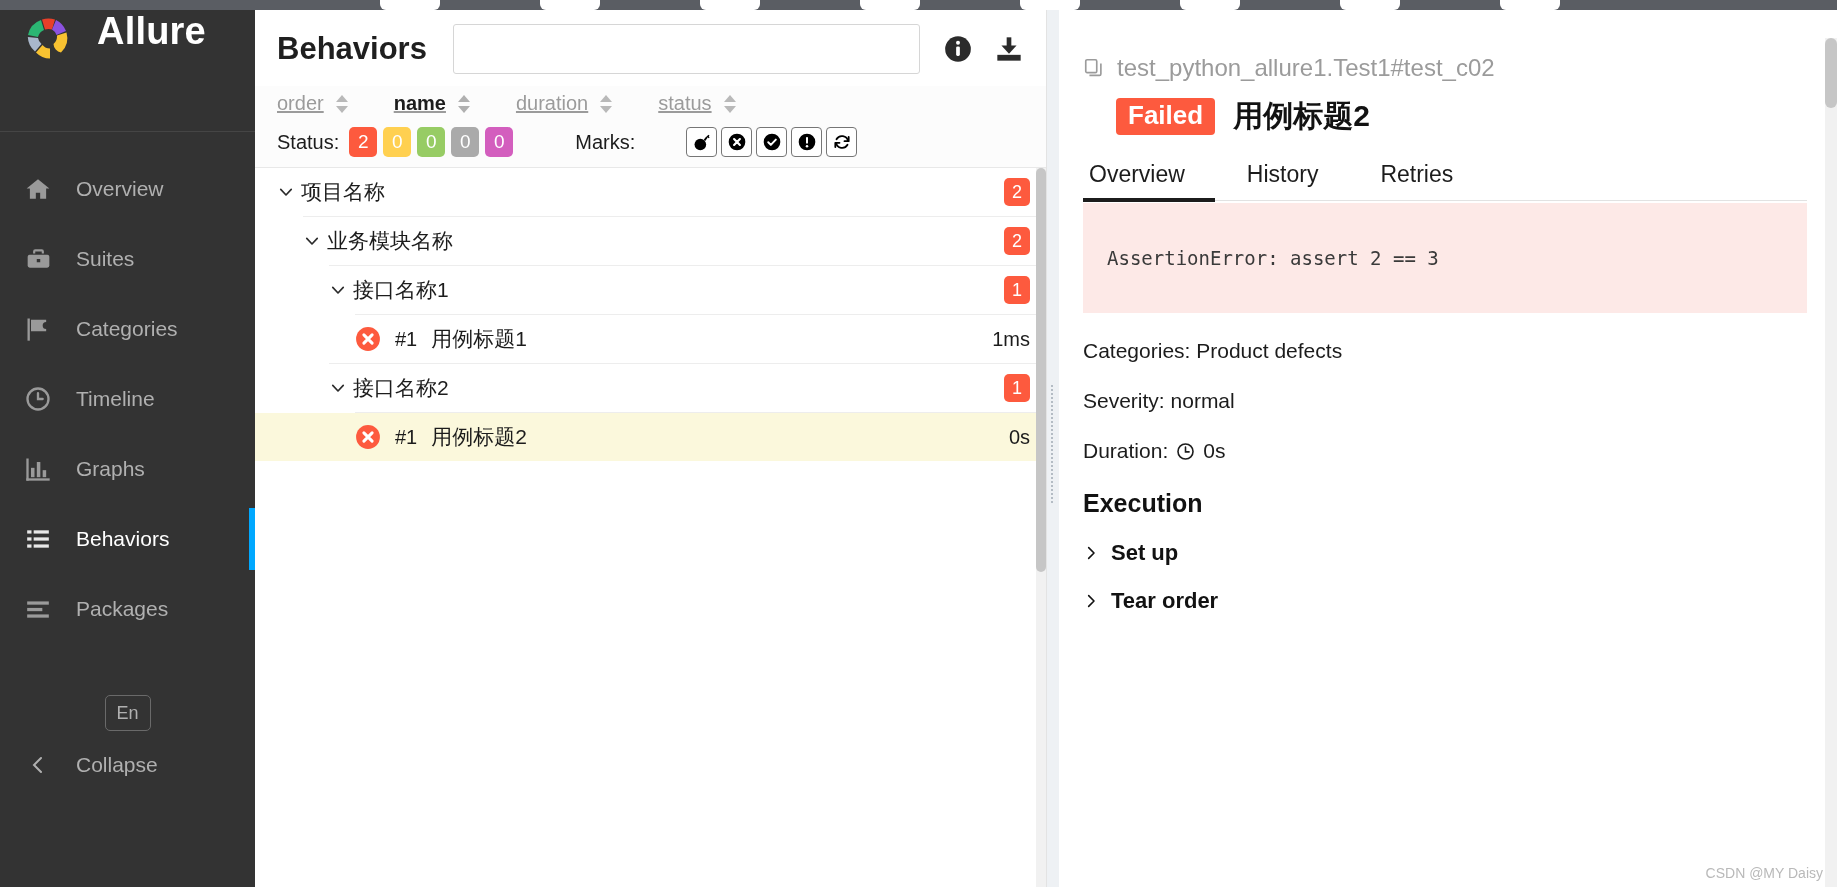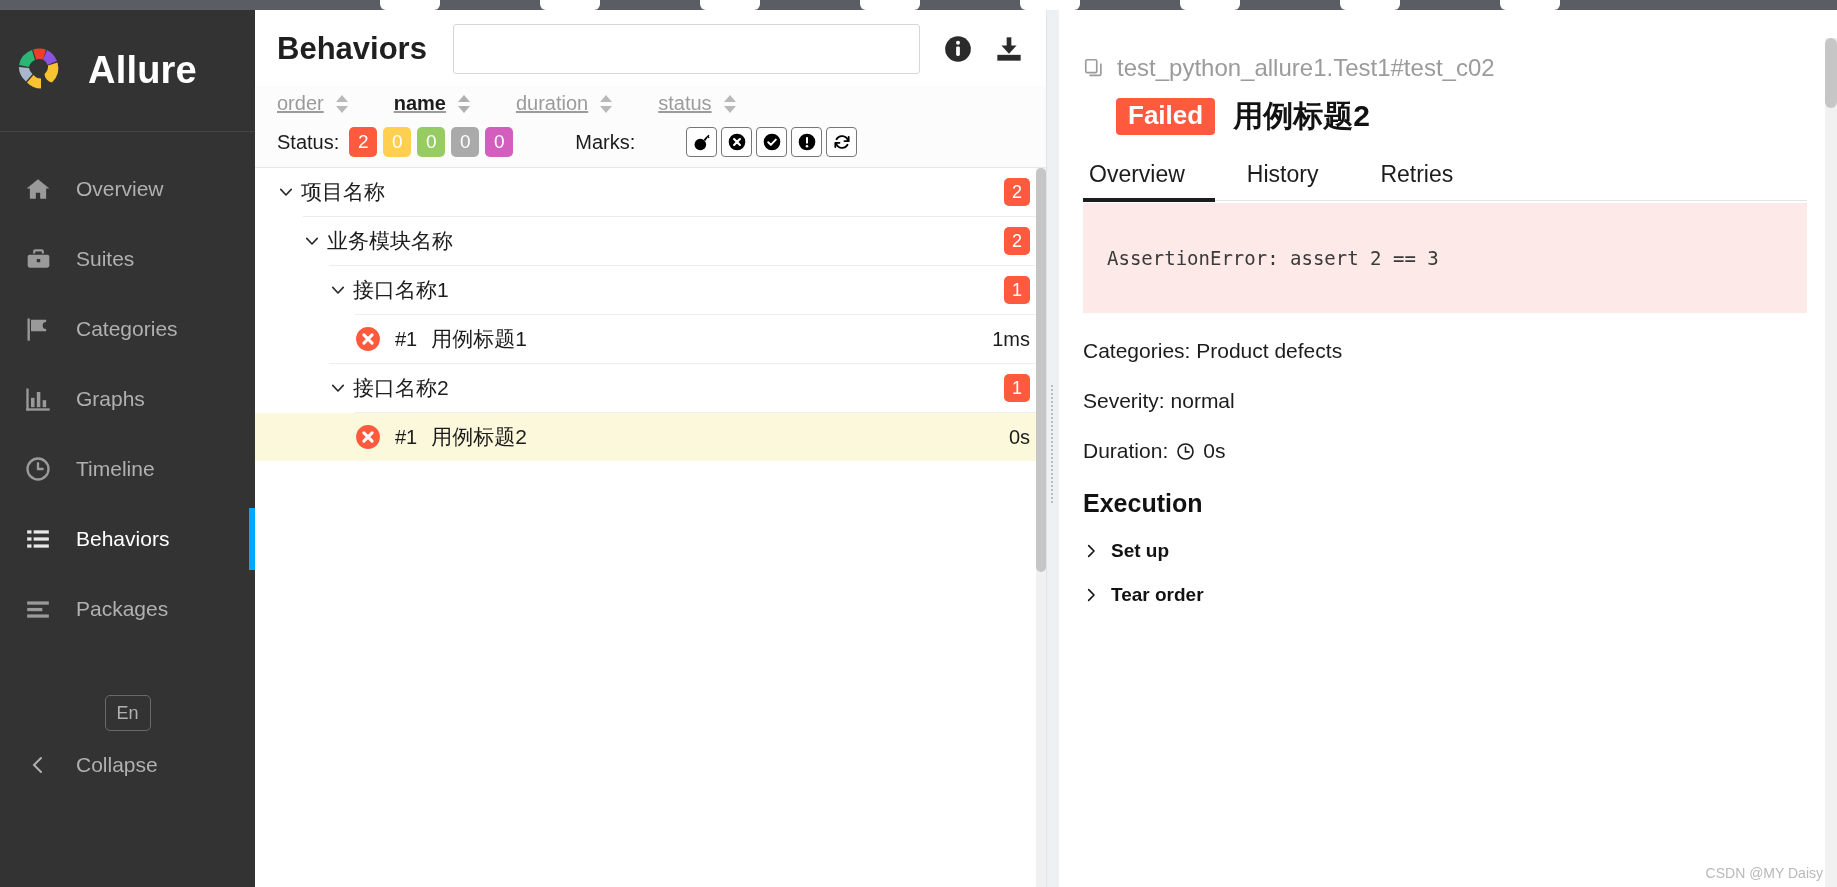--- a/index.html
+++ b/index.html
@@ -36,22 +36,22 @@
     width: 255px;
     min-width: 255px;
     background: #333333;
     color: #b8b8b8;
     position: relative;
     padding-top: 10px;
     z-index: 20;
   }
   .brand {
     height: 122px;
-    display: flex; align-items: center;
-    padding-left: 8px;
+    display: flex; align-items: flex-start;
+    padding-left: 17px;
     border-bottom: 1px solid #454545;
   }
   .brand-logo {
     width: 62px; height: 62px;
     position: relative;
     flex: none;
   }
   .brand-name {
     font-size: 38px;
     font-weight: bold;
@@ -376,21 +376,21 @@
   .exec-title {
     font-size: 25px;
     font-weight: bold;
     color: #121212;
     margin-top: 26px;
   }
   .exec-item {
     display: flex; align-items: center;
     gap: 12px;
     margin-top: 22px;
-    font-size: 19px;
+    font-size: 22px;
     font-weight: bold;
     color: #121212;
     cursor: pointer;
   }
   .exec-chevron { color: #121212; display: flex; }
 
   .right-scrollbar {
     position: absolute;
     right: 0; top: 10px;
     width: 12px; bottom: 0;
@@ -469,39 +469,39 @@
           <svg width="28" height="28" viewBox="0 0 24 24" fill="currentColor">
             <rect x="3" y="3" width="2" height="19"></rect>
             <path d="M6 4 h13 v2 a3 3 0 0 0 0 6 v2 H6 Z"></path>
           </svg>
         </span>
         <span class="nav-label">Categories</span>
       </div>
 
       <div class="nav-item">
         <span class="nav-icon">
+          <svg width="28" height="28" viewBox="0 0 24 24" fill="none" stroke="currentColor" stroke-width="2">
+            <circle cx="12" cy="12" r="9"></circle>
+            <path d="M12 7 v5 h4" stroke-linecap="round"></path>
+          </svg>
+        </span>
+        <span class="nav-label">Timeline</span>
+      </div>
+
+      <div class="nav-item">
+        <span class="nav-icon">
           <svg width="28" height="28" viewBox="0 0 24 24" fill="currentColor">
             <rect x="2" y="3" width="2" height="19"></rect>
             <rect x="2" y="20" width="20" height="2"></rect>
             <rect x="6" y="11" width="3" height="8"></rect>
             <rect x="11" y="6" width="3" height="13"></rect>
             <rect x="16" y="13" width="3" height="6"></rect>
           </svg>
         </span>
         <span class="nav-label">Graphs</span>
-      </div>
-
-      <div class="nav-item">
-        <span class="nav-icon">
-          <svg width="28" height="28" viewBox="0 0 24 24" fill="none" stroke="currentColor" stroke-width="2">
-            <circle cx="12" cy="12" r="9"></circle>
-            <path d="M12 7 v5 h4" stroke-linecap="round"></path>
-          </svg>
-        </span>
-        <span class="nav-label">Timeline</span>
       </div>
 
       <div class="nav-item active">
         <span class="nav-icon">
           <svg width="28" height="26" viewBox="0 0 24 24" fill="currentColor">
             <rect x="2" y="4" width="4" height="3"></rect>
               <rect x="8" y="4" width="14" height="3"></rect>
             <rect x="2" y="10.5" width="4" height="3"></rect>
               <rect x="8" y="10.5" width="14" height="3"></rect>
             <rect x="2" y="17" width="4" height="3"></rect>

